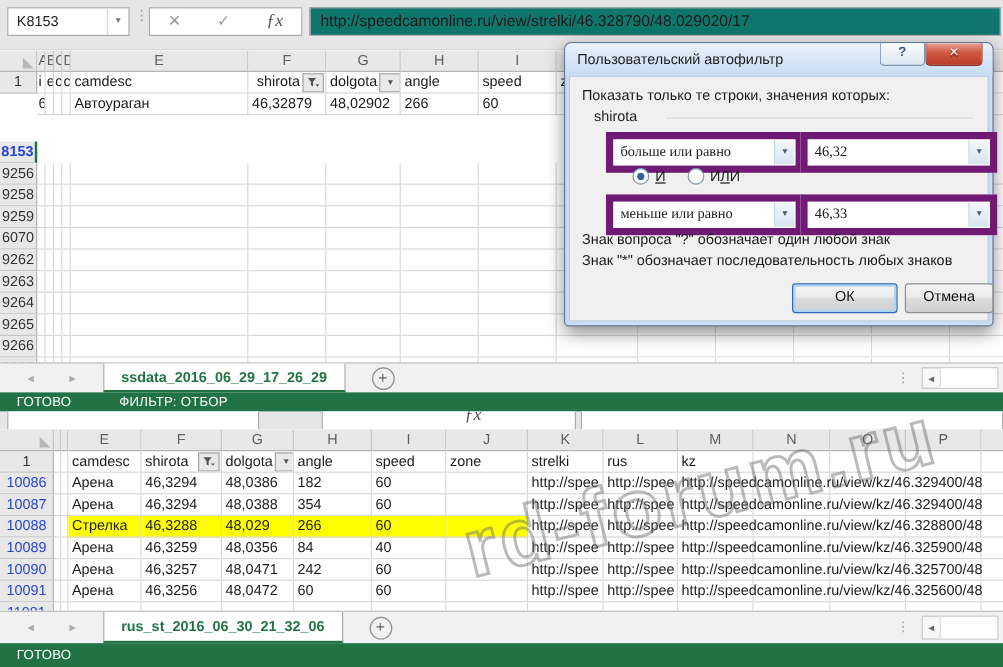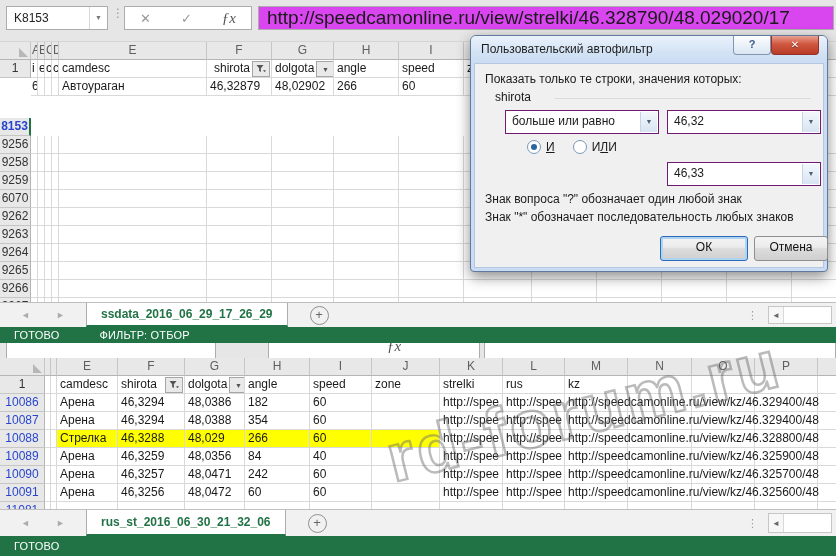--- a/index.html
+++ b/index.html
@@ -10,22 +10,22 @@
   .fbar{left:0;top:0;width:836px;height:42px;background:#E6E6E6;border-bottom:1px solid #D5D5D5;}
   .namebox{left:6px;top:6px;width:102px;height:24px;background:#fff;border:1px solid #ACACAC;
            font-size:12px;color:#222;line-height:22px;padding-left:7px;}
   .namebox .dd{position:absolute;right:0;top:0;width:17px;height:22px;border-left:1px solid #D8D8D8;
                color:#777;font-size:7px;text-align:center;line-height:22px;}
   .fdots{left:112px;top:8px;color:#9a9a9a;font-size:12px;letter-spacing:0;line-height:10px;}
   .btngroup{left:124px;top:6px;width:128px;height:24px;background:#fff;border:1px solid #ACACAC;
             display:flex;align-items:center;justify-content:space-around;}
   .btngroup .g{color:#999;font-size:13px;}
   .fx{font-family:"Liberation Serif","DejaVu Serif",serif;font-style:italic;color:#555;font-size:15px;}
-  .ffield{left:258px;top:6px;width:576px;height:24px;background:#d946ef;border:1px solid #ACACAC;
-          font-size:19px;color:#1a1a1a;line-height:22px;padding-left:8px;white-space:nowrap;overflow:hidden;}
+  .ffield{left:258px;top:6px;width:576px;height:24px;background:#0f766e;border:1px solid #ACACAC;
+          font-size:13px;color:#1a1a1a;line-height:22px;padding-left:8px;white-space:nowrap;overflow:hidden;}
   
   .grid{overflow:hidden;background:#fff;}
   .row{display:flex;background:#fff;}
   .cell{box-sizing:border-box;flex:none;height:18px;line-height:17px;font-size:12px;color:#1a1a1a;
         border-right:1px solid #D9D9D9;border-bottom:1px solid #D9D9D9;padding:0 3px;
         overflow:hidden;white-space:nowrap;}
   .hl .cell{background:#FFFF00;}
   .hdrrow .cell{background:#E8E8E8;color:#5f5f5f;text-align:center;border-right:1px solid #C6C6C6;
         border-bottom:1px solid #B5B5B5;font-size:12px;}
   .rh{background:#E8E8E8;color:#333;text-align:center;border-right:1px solid #B5B5B5;
@@ -77,21 +77,21 @@
             color:#3a5a8c;font-size:11px;font-weight:bold;text-align:center;line-height:17px;}
   .dlg-close{position:absolute;right:8px;top:0;width:46px;height:18px;border:1px solid #93322a;border-top:none;
              border-radius:0 0 4px 4px;background:linear-gradient(#E9A091,#D0573F 45%,#B83C28);
              color:#fff;font-size:10px;font-weight:bold;text-align:center;line-height:17px;
              text-shadow:0 1px 1px rgba(0,0,0,.5);}
   .dlg-body{position:absolute;left:3px;right:3px;top:27px;bottom:3px;background:#F0F0F0;
             border:1px solid #b6c8e0;font-size:12px;color:#1a1a1a;}
   .dlg-intro{position:absolute;left:10px;top:8px;}
   .dlg-field{position:absolute;left:20px;top:26px;}
   .dlg-line{position:absolute;left:80px;right:12px;top:34px;height:1px;background:#DADADA;}
-  .combo{position:absolute;height:22px;background:#fff;border:1px solid #701a75;}
+  .combo{position:absolute;height:22px;background:#fff;border:6px solid #701a75;font-family:Liberation Serif, serif;}
   .combo .val{position:absolute;left:6px;top:0;right:20px;line-height:20px;overflow:hidden;white-space:nowrap;}
   .combo .cdd{position:absolute;right:1px;top:1px;bottom:1px;width:16px;
               background:linear-gradient(#F3F7FB,#D8E4F2);border-left:1px solid #C5D4E6;
               color:#4c607a;font-size:7px;text-align:center;line-height:19px;}
   .op1{left:30px;top:46px;width:152px;} .va1{left:192px;top:46px;width:152px;}
   .op2{left:30px;top:98px;width:152px;} .va2{left:192px;top:98px;width:152px;}
   .radios{position:absolute;left:52px;top:76px;display:flex;align-items:center;gap:18px;}
   .radio{display:flex;align-items:center;gap:5px;}
   .rdot{width:12px;height:12px;border-radius:50%;border:1px solid #7B99B5;background:#fff;position:relative;}
   .rdot.sel:after{content:"";position:absolute;left:3px;top:3px;width:6px;height:6px;border-radius:50%;
@@ -578,20 +578,24 @@
       <span class="radio">
         <span class="rdot sel"></span>
         <span class="u">И</span>
       </span>
       <span class="radio">
         <span class="rdot"></span>
         <span><span>И</span><span class="u">Л</span><span>И</span></span>
       </span>
     </div>
 
+    <div class="combo op2">
+      <span class="val">меньше или равно</span>
+      <span class="cdd">▼</span>
+    </div>
     <div class="combo va2">
       <span class="val">46,33</span>
       <span class="cdd">▼</span>
     </div>
 
     <div class="hint1">Знак вопроса "?" обозначает один любой знак</div>
     <div class="hint2">Знак "*" обозначает последовательность любых знаков</div>
 
     <div class="btn btn-ok">ОК</div>
     <div class="btn btn-cancel">Отмена</div>

